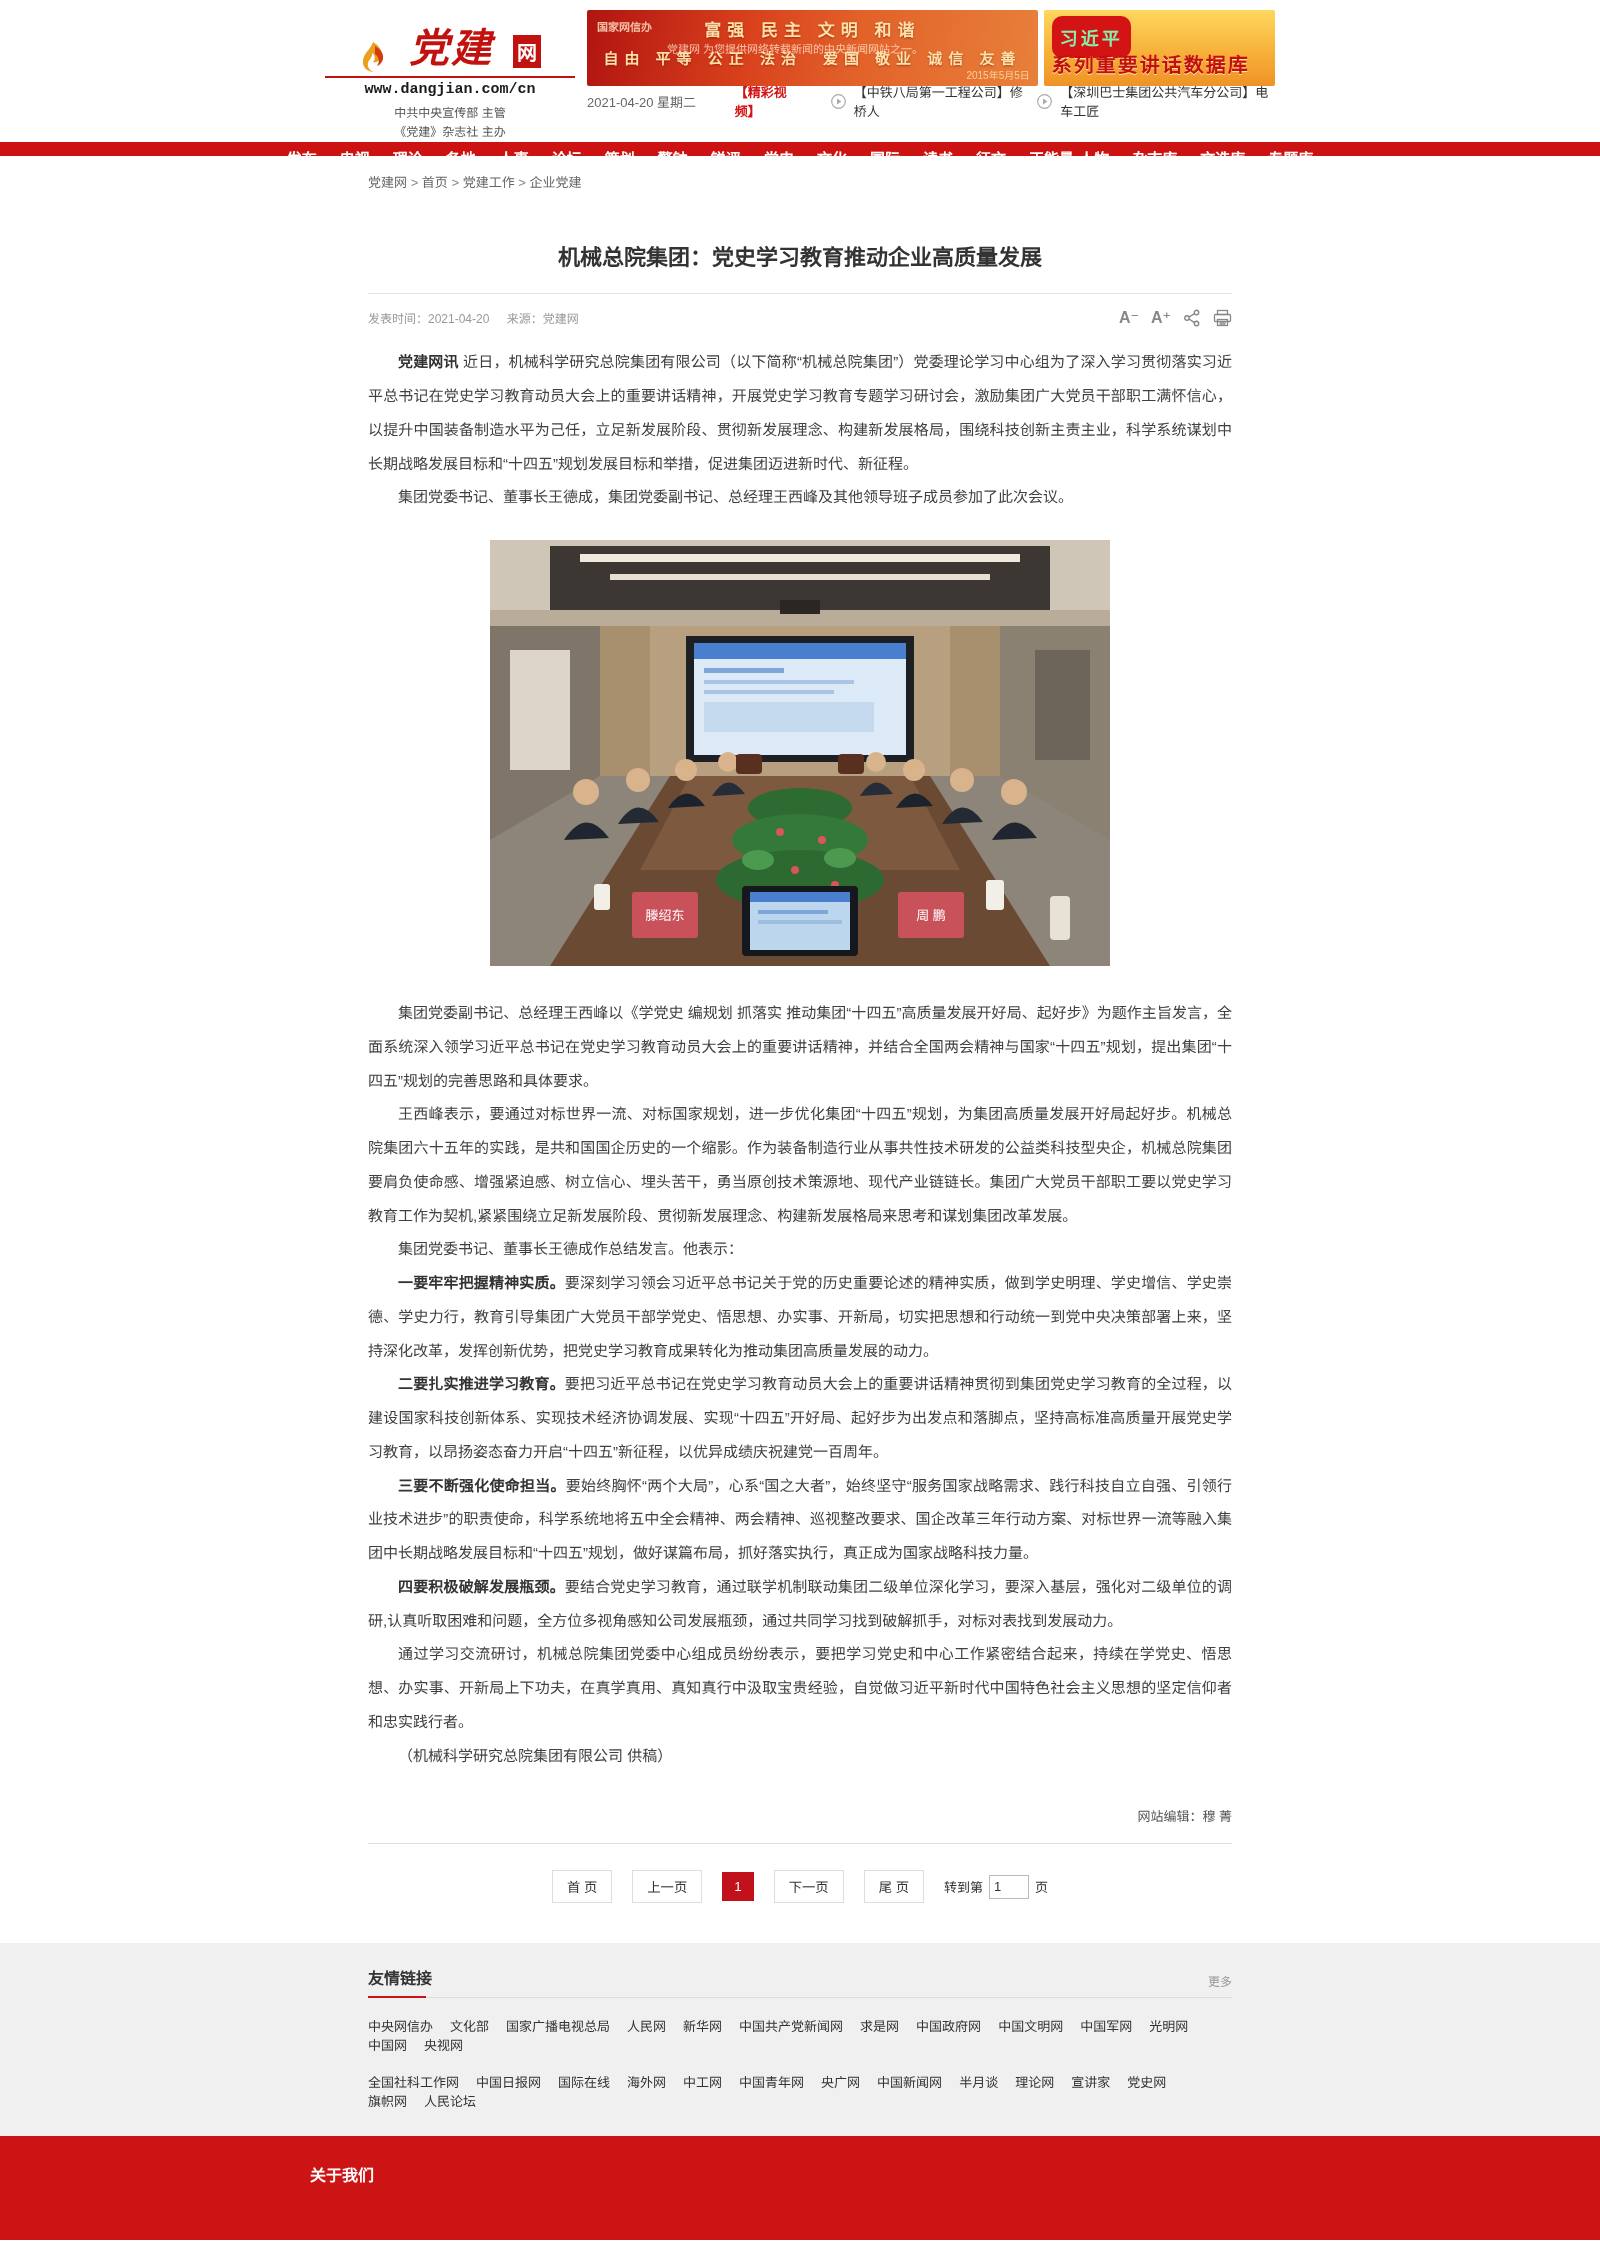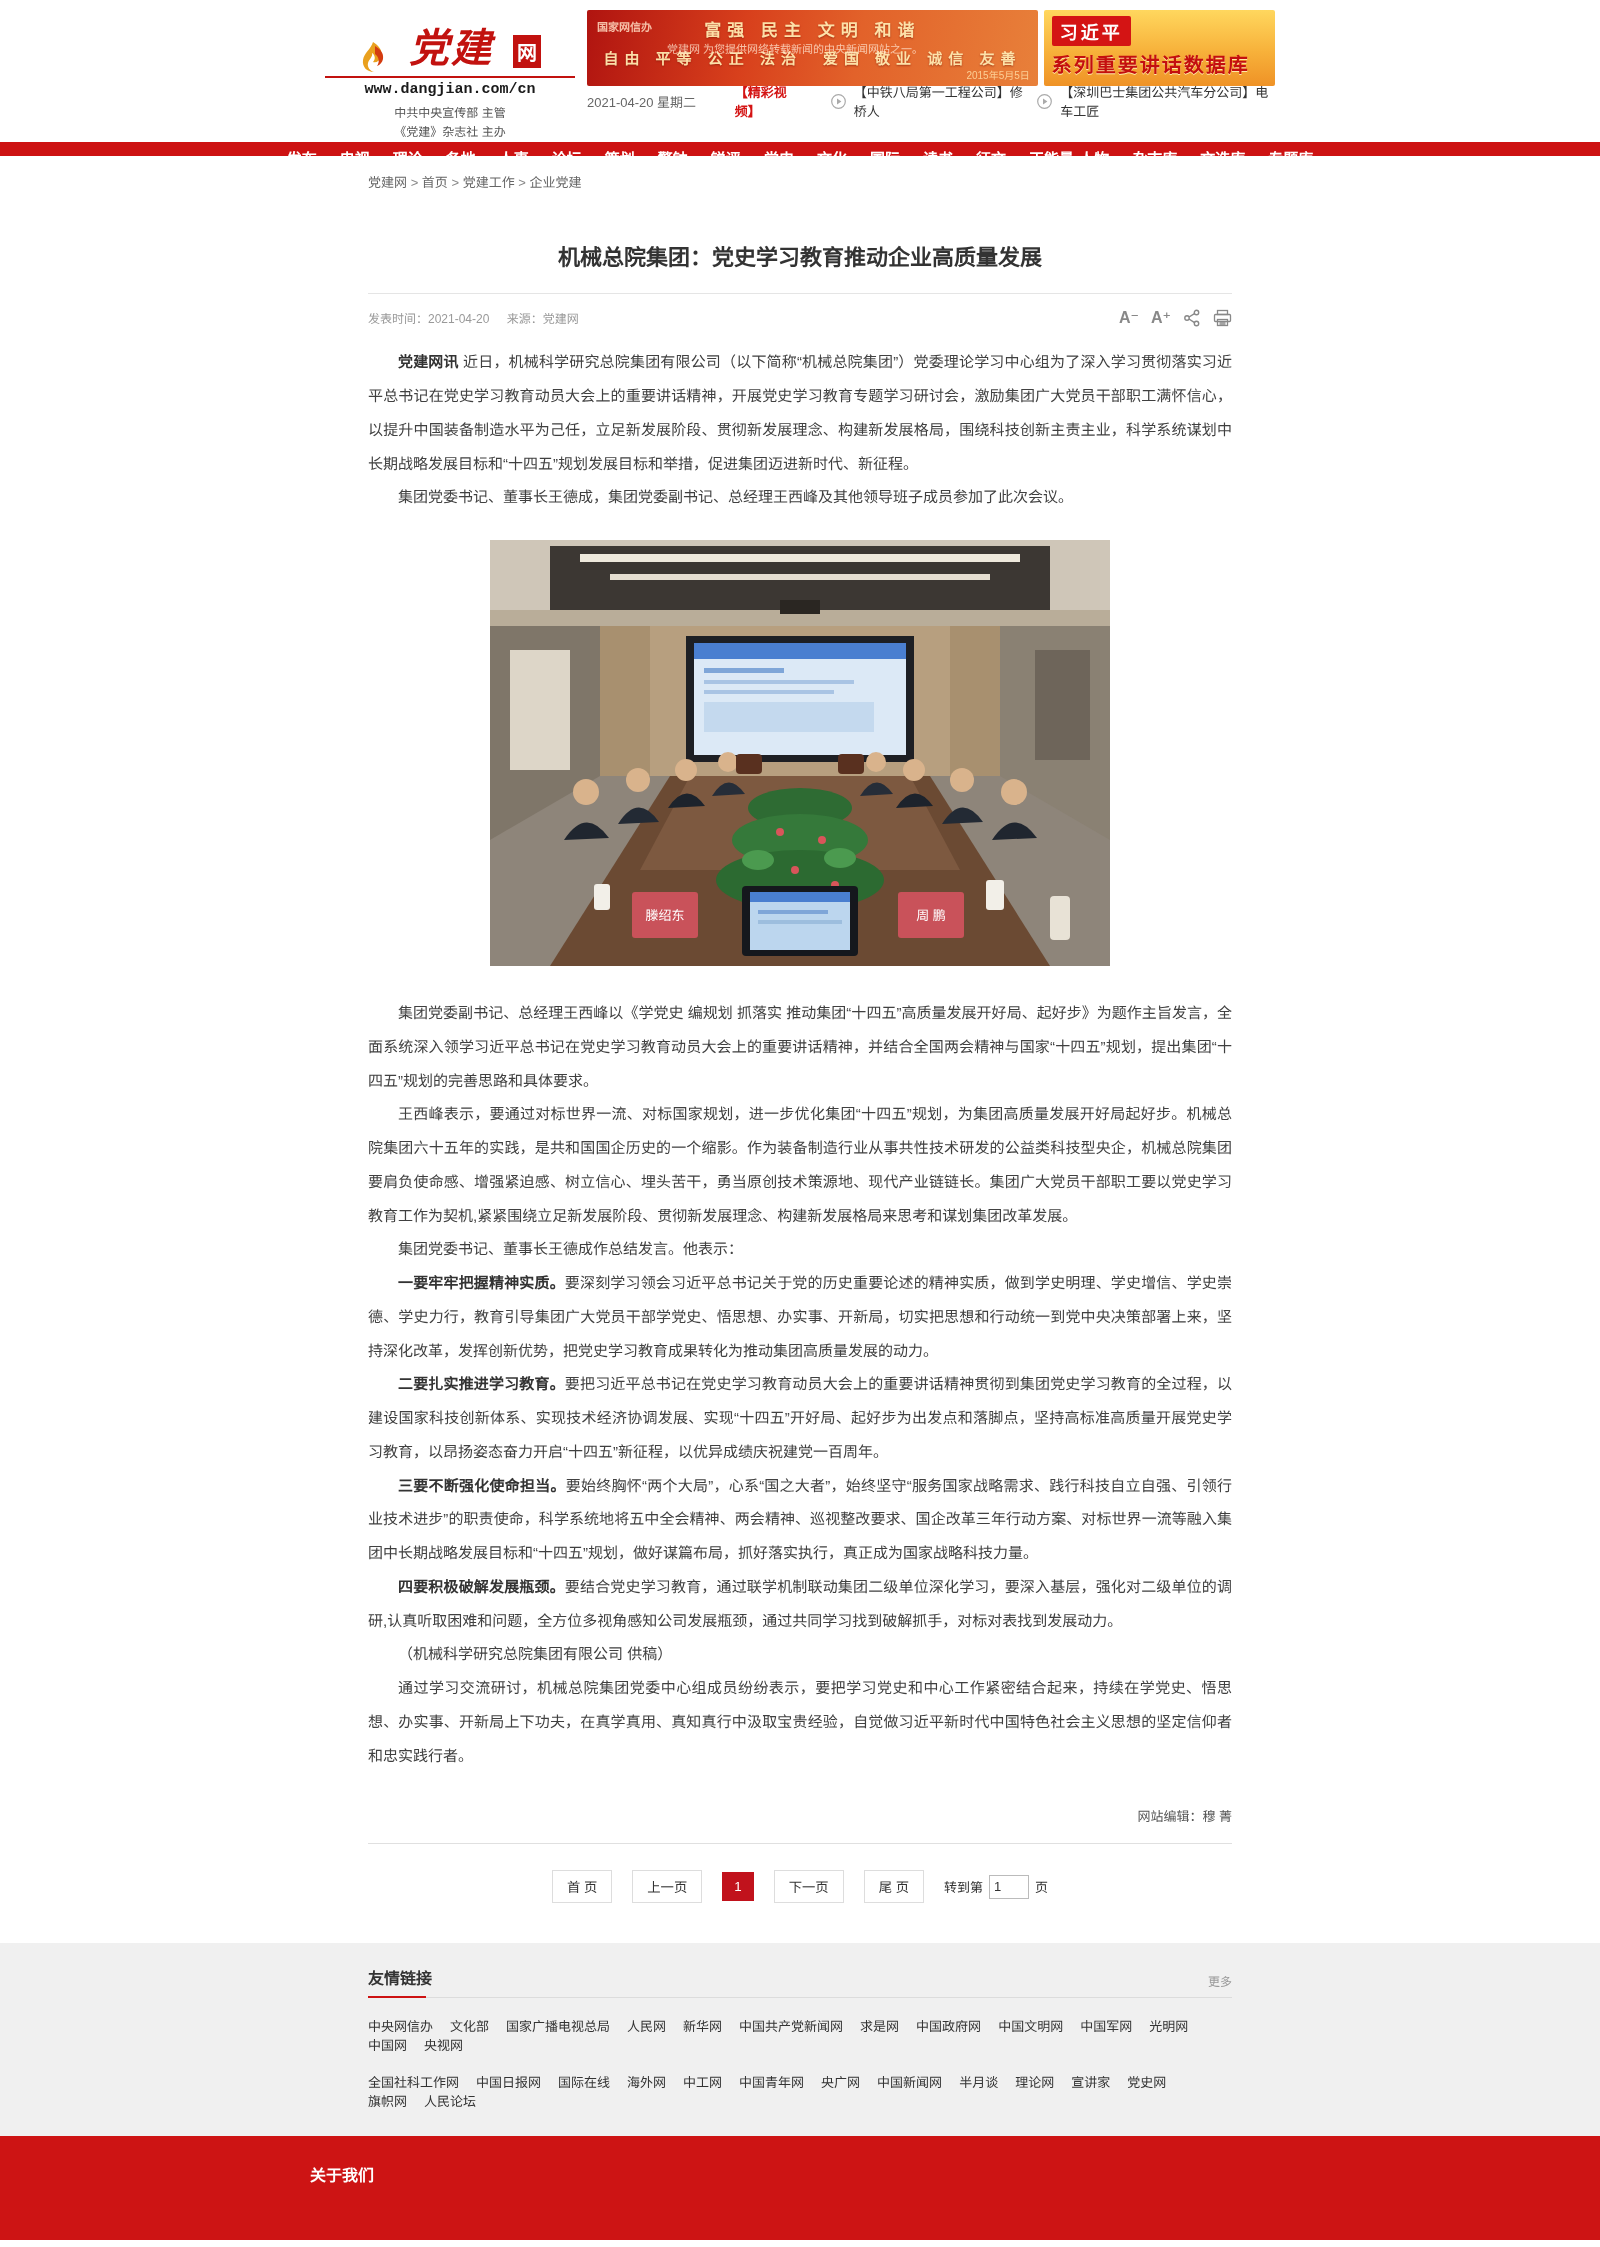--- a/index.html
+++ b/index.html
@@ -41,22 +41,22 @@
   .banner-main .values { font-size:17px; font-weight:bold; color:#ffe9b0; opacity:.95;
     text-align:center; letter-spacing:6px; line-height:1.35; padding-top:6px; text-shadow:0 1px 2px rgba(120,20,5,.6);}
   .banner-main .note { position:absolute; left:10px; top:8px; font-size:11px; color:#ffd9c0; opacity:.85;font-weight:bold;}
   .banner-main .note2 { position:absolute; left:80px; top:30px; font-size:11px; color:#ffe2cc; opacity:.8;}
   .banner-main .bdate { position:absolute; right:8px; bottom:4px; font-size:10px; color:#ffd9a0; opacity:.9;}
   .banner-side {
     flex:1; position:relative; overflow:hidden; border-radius:2px;
     background:linear-gradient(180deg,#ffd75e 0%,#f7b13a 55%,#ef9226 100%);
   }
   .banner-side .xi {
-    position:absolute; left:8px; top:6px; background:#d41414; color:#ffffff;
-    font-size:18px; font-weight:bold; padding:2px 8px; letter-spacing:3px; border-radius:2px;
+    position:absolute; left:8px; top:6px; background:#d41414; color:#86efac;
+    font-size:18px; font-weight:bold; padding:8px 8px; letter-spacing:3px; border-radius:10px;
   }
   .banner-side .db {
     position:absolute; left:8px; bottom:8px; color:#c40f0f; font-size:20px; font-weight:bold; letter-spacing:2px;
     text-shadow:0 1px 0 #ffe9a8;
   }
   .info-row { display:flex; align-items:center; height:30px; font-size:13px; color:#666; }
   .info-date { width:170px; color:#666; }
   .video-label { color:#d41414; font-weight:bold; margin-right:14px; }
   .play-icon { display:inline-flex; margin:0 8px 0 14px; vertical-align:middle; }
   .video-title { color:#333; }
@@ -313,22 +313,22 @@
   </div>
 
   <div>
       <p class="para"><b></b><span>集团党委副书记、总经理王西峰以《学党史 编规划 抓落实 推动集团“十四五”高质量发展开好局、起好步》为题作主旨发言，全面系统深入领学习近平总书记在党史学习教育动员大会上的重要讲话精神，并结合全国两会精神与国家“十四五”规划，提出集团“十四五”规划的完善思路和具体要求。</span></p>
       <p class="para"><b></b><span>王西峰表示，要通过对标世界一流、对标国家规划，进一步优化集团“十四五”规划，为集团高质量发展开好局起好步。机械总院集团六十五年的实践，是共和国国企历史的一个缩影。作为装备制造行业从事共性技术研发的公益类科技型央企，机械总院集团要肩负使命感、增强紧迫感、树立信心、埋头苦干，勇当原创技术策源地、现代产业链链长。集团广大党员干部职工要以党史学习教育工作为契机,紧紧围绕立足新发展阶段、贯彻新发展理念、构建新发展格局来思考和谋划集团改革发展。</span></p>
       <p class="para"><b></b><span>集团党委书记、董事长王德成作总结发言。他表示：</span></p>
       <p class="para"><b>一要牢牢把握精神实质。</b><span>要深刻学习领会习近平总书记关于党的历史重要论述的精神实质，做到学史明理、学史增信、学史崇德、学史力行，教育引导集团广大党员干部学党史、悟思想、办实事、开新局，切实把思想和行动统一到党中央决策部署上来，坚持深化改革，发挥创新优势，把党史学习教育成果转化为推动集团高质量发展的动力。</span></p>
       <p class="para"><b>二要扎实推进学习教育。</b><span>要把习近平总书记在党史学习教育动员大会上的重要讲话精神贯彻到集团党史学习教育的全过程，以建设国家科技创新体系、实现技术经济协调发展、实现“十四五”开好局、起好步为出发点和落脚点，坚持高标准高质量开展党史学习教育，以昂扬姿态奋力开启“十四五”新征程，以优异成绩庆祝建党一百周年。</span></p>
       <p class="para"><b>三要不断强化使命担当。</b><span>要始终胸怀“两个大局”，心系“国之大者”，始终坚守“服务国家战略需求、践行科技自立自强、引领行业技术进步”的职责使命，科学系统地将五中全会精神、两会精神、巡视整改要求、国企改革三年行动方案、对标世界一流等融入集团中长期战略发展目标和“十四五”规划，做好谋篇布局，抓好落实执行，真正成为国家战略科技力量。</span></p>
       <p class="para"><b>四要积极破解发展瓶颈。</b><span>要结合党史学习教育，通过联学机制联动集团二级单位深化学习，要深入基层，强化对二级单位的调研,认真听取困难和问题，全方位多视角感知公司发展瓶颈，通过共同学习找到破解抓手，对标对表找到发展动力。</span></p>
+      <p class="para"><b></b><span>通过学习交流研讨，机械总院集团党委中心组成员纷纷表示，要把学习党史和中心工作紧密结合起来，持续在学党史、悟思想、办实事、开新局上下功夫，在真学真用、真知真行中汲取宝贵经验，自觉做习近平新时代中国特色社会主义思想的坚定信仰者和忠实践行者。</span></p>
       <p class="para"><b></b><span>（机械科学研究总院集团有限公司 供稿）</span></p>
-      <p class="para"><b></b><span>通过学习交流研讨，机械总院集团党委中心组成员纷纷表示，要把学习党史和中心工作紧密结合起来，持续在学党史、悟思想、办实事、开新局上下功夫，在真学真用、真知真行中汲取宝贵经验，自觉做习近平新时代中国特色社会主义思想的坚定信仰者和忠实践行者。</span></p>
     </div>
 
   <div class="editor-line">网站编辑：穆 菁</div>
   <hr class="pager-divider">
 
   <div class="pagination">
     <button class="page-btn">首 页</button>
     <button class="page-btn">上一页</button>
     <button class="page-btn page-current">1</button>
     <button class="page-btn">下一页</button>

